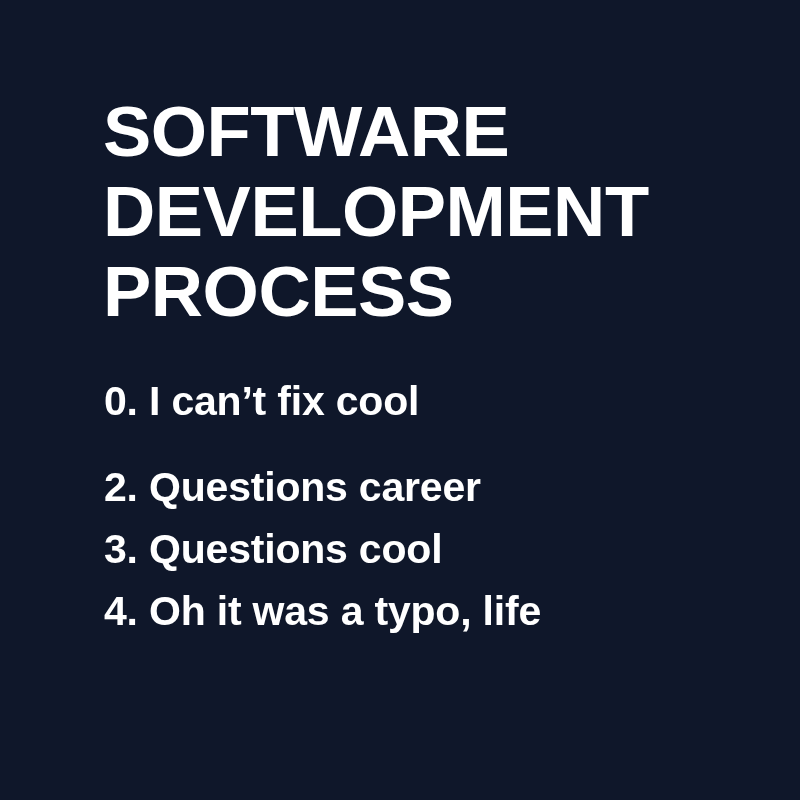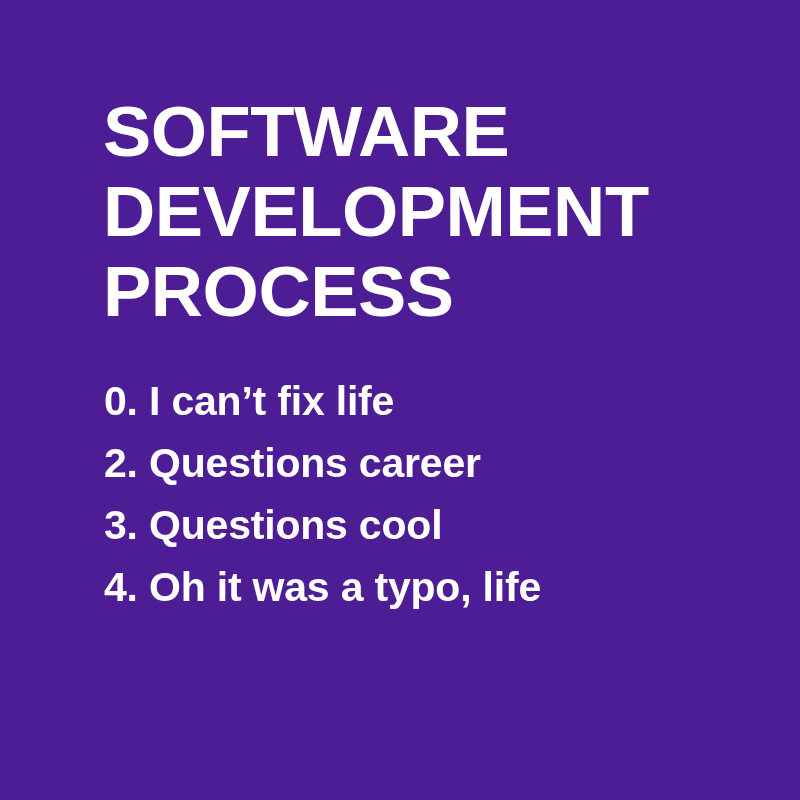--- a/index.html
+++ b/index.html
@@ -69,34 +69,34 @@
   .list-item .num {
     display: inline;
   }
   .list-item .txt {
     display: inline;
   }
 </style>
 </head>
 <body style="background: rgb(177, 177, 173);">
 
-<div class="poster" style="background: #4c1d95;">
+<div class="poster" style="background: #0f172a;">
 
   <div class="title-block">
     <span class="title-line" style="color: rgb(255, 255, 255);">SOFTWARE</span>
     <span class="title-line" style="color: rgb(255, 255, 255);">DEVELOPMENT</span>
     <span class="title-line" style="color: rgb(255, 255, 255);">PROCESS</span>
   </div>
 
   <ul class="list-block">
     <li class="list-item" style="color: rgb(255, 255, 255);">
       <span class="num">0. </span>
-      <span class="txt">I can’t fix life</span>
+      <span class="txt">I can’t fix cool</span>
     </li>
-    <li class="list-item" style="color: rgb(255, 255, 255);">
+    <li class="list-item" style="color: rgb(255, 255, 255); margin-top: 24px;">
       <span class="num">2. </span>
       <span class="txt">Questions career</span>
     </li>
     <li class="list-item" style="color: rgb(255, 255, 255);">
       <span class="num">3. </span>
       <span class="txt">Questions cool</span>
     </li>
     <li class="list-item" style="color: rgb(255, 255, 255);">
       <span class="num">4. </span>
       <span class="txt">Oh it was a typo, life</span>

